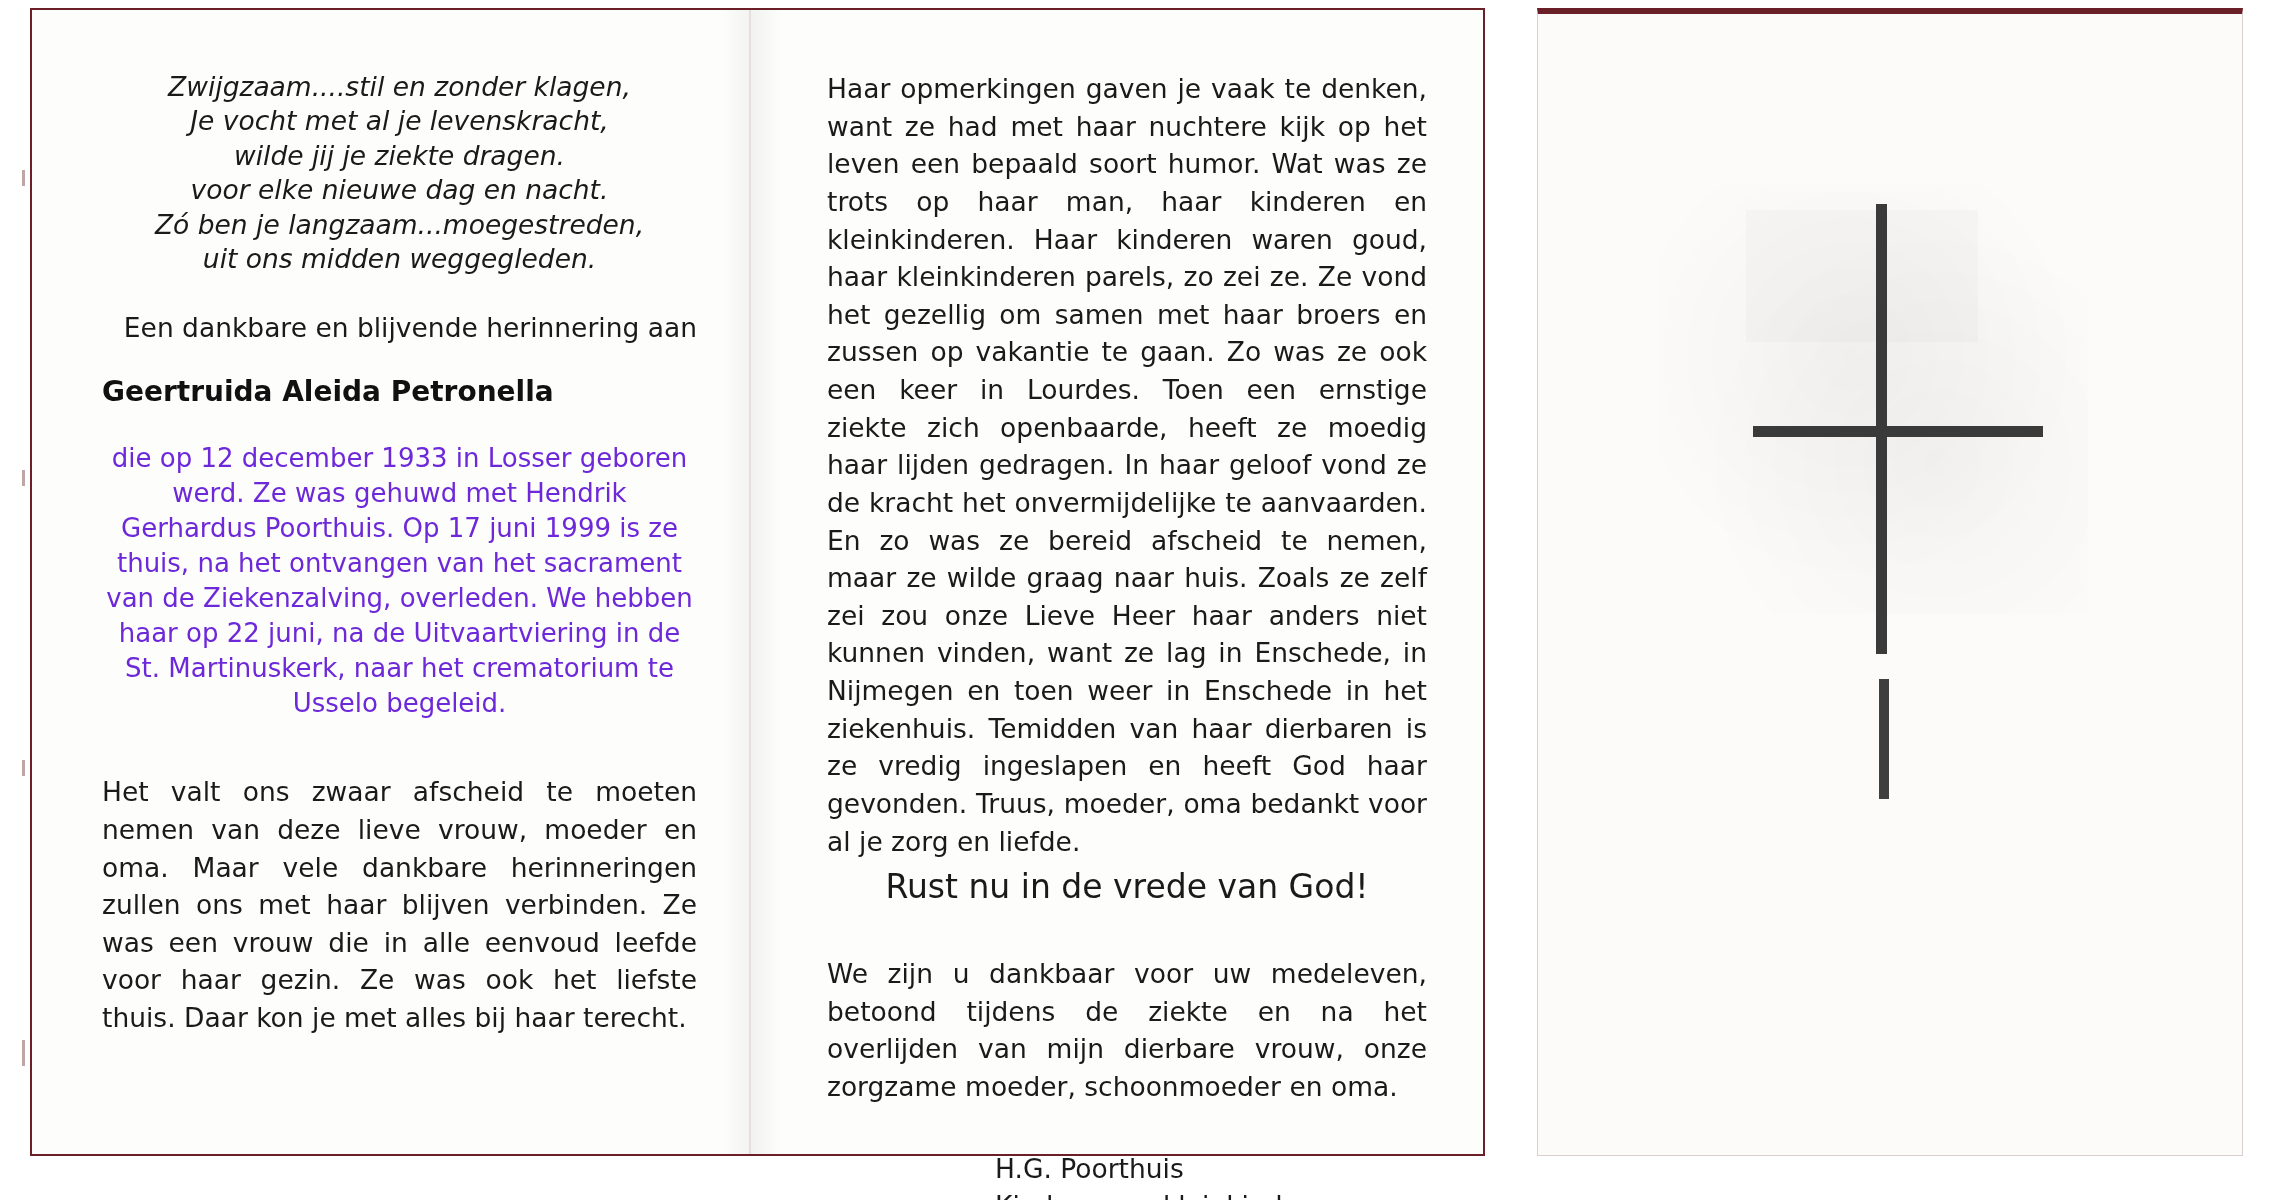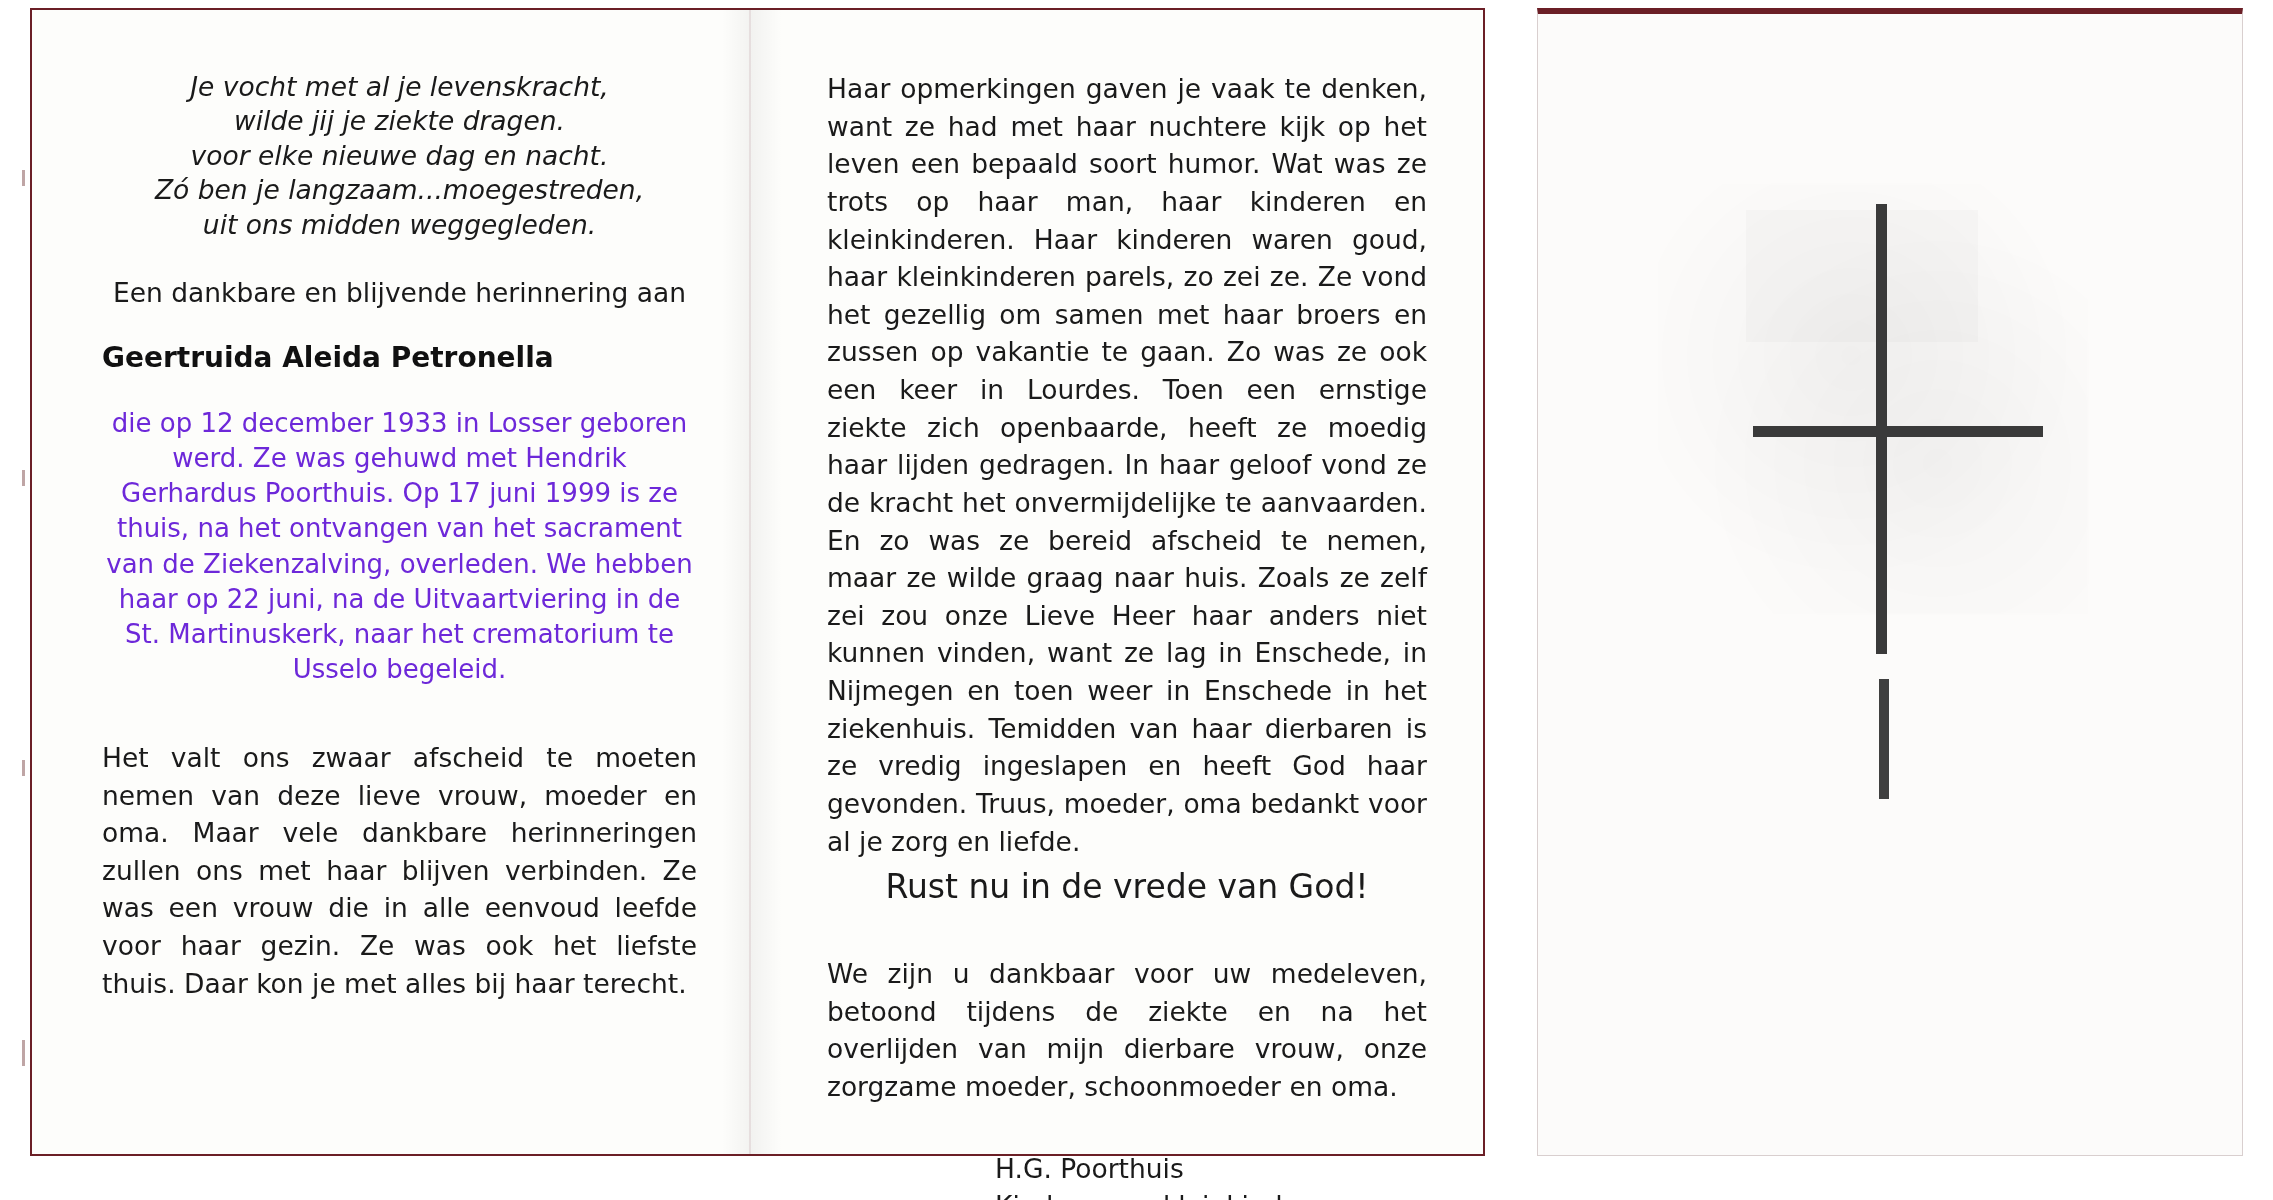--- a/index.html
+++ b/index.html
@@ -137,21 +137,21 @@
     line-height: 1.30;
     text-align: center;
     color: #1a1a1a;
   }
   .poem div { white-space: nowrap; }
 
   .intro {
     margin-top: 34px;
     font-size: 26.5px;
     line-height: 1.3;
-    text-align: center;
+    text-align: right;
     color: #1a1a1a;
   }
 
   .name {
     margin-top: 28px;
     font-size: 28px;
     font-weight: bold;
     line-height: 1.34;
     text-align: left;
     color: #111;
@@ -218,20 +218,21 @@
 
 <div class="sheet">
 
   <div class="card-left">
 
     <div class="fold-shade"></div>
 
     <div class="col col-a">
 
       <div class="poem">
+        <div>Zwijgzaam....stil en zonder klagen,</div>
         <div>Je vocht met al je levenskracht,</div>
         <div>wilde jij je ziekte dragen.</div>
         <div>voor elke nieuwe dag en nacht.</div>
         <div>Zó ben je langzaam...moegestreden,</div>
         <div>uit ons midden weggegleden.</div>
       </div>
 
       <div class="intro">Een dankbare en blijvende herinnering aan</div>
 
       <div class="name">

